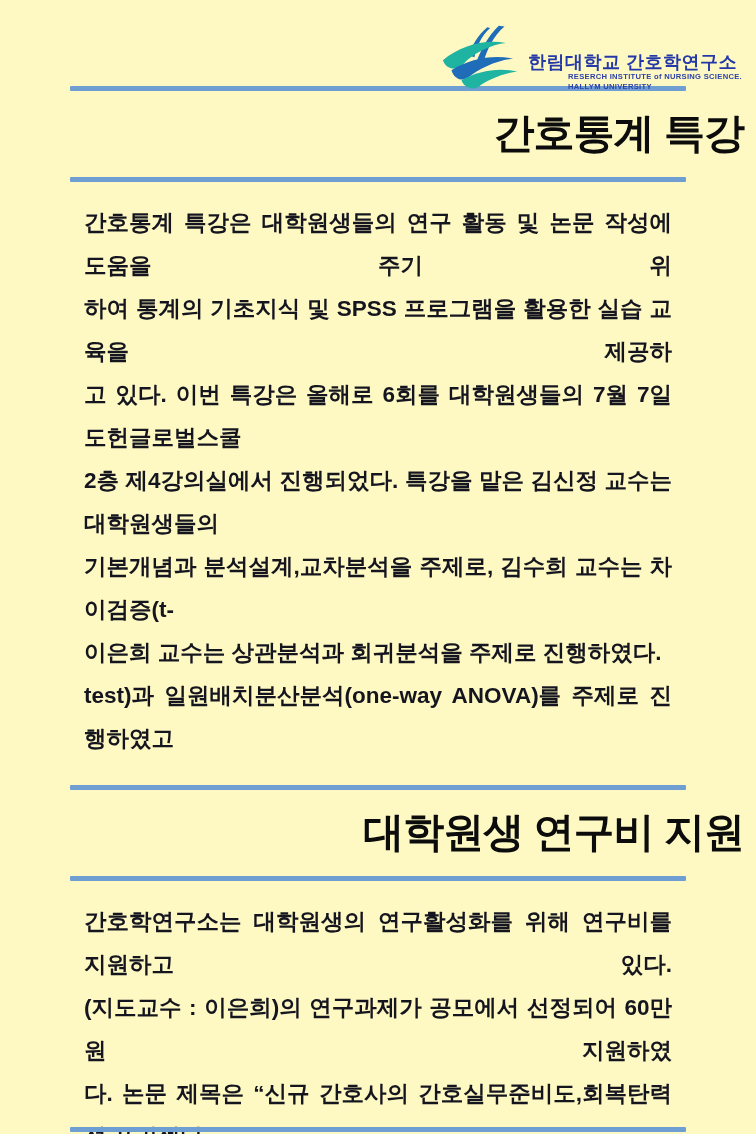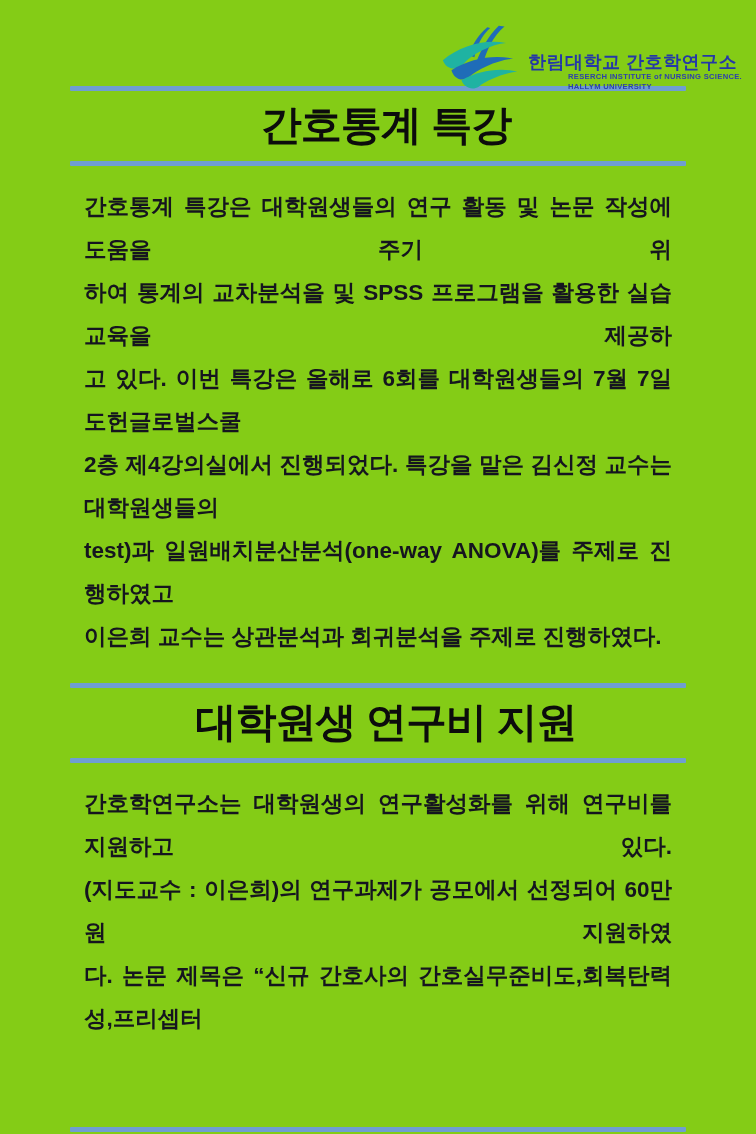--- a/index.html
+++ b/index.html
@@ -1,19 +1,19 @@
 <!DOCTYPE html>
 <html><head>
 <meta charset="utf-8">
 <style>
   html,body{margin:0;padding:0;background:#dfe9f5;}
   .page{
     position:relative;
     width:756px;height:1134px;
-    background:#84cc16;
+    background:#fef9c3;
     overflow:hidden;
     font-family:"Liberation Sans",sans-serif;
     color:#15151f;
   }
   
   .logo-row{
     display:flex;
     justify-content:flex-end;
     align-items:flex-start;
     padding:24px 14px 0 0;
@@ -29,22 +29,22 @@
     font-size:7.6px;font-weight:700;color:#2d41ab;letter-spacing:0.3px;line-height:9.5px;padding-left:40px;
   }
   
   .divider{
     width:616px;height:5px;margin:0 auto;
     background:#6f9ed2;border-radius:1px;
   }
   .divider.bottom{position:absolute;left:70px;bottom:2px;margin:0;}
   
   .sec-title{
-    margin:4px;padding:9px 0 11px 16px;
-    text-align:center;
+    margin:12px;padding:9px 0 11px 16px;
+    text-align:right;
     font-size:41px;line-height:42px;
     font-weight:800;color:#0c0c0c;
     letter-spacing:-1px;
   }
   
   .paragraph{
     width:588px;margin:8px auto;
     padding:11px 0 17px 0;
     font-size:22.5px;font-weight:600;
   }
@@ -79,25 +79,26 @@
   </header>
 
   <div class="spacer-sm"></div>
 
   <section>
     <div class="divider"></div>
     <h1 class="sec-title">간호통계 특강</h1>
     <div class="divider"></div>
     <div class="paragraph">
         <div class="pline">간호통계 특강은 대학원생들의 연구 활동 및 논문 작성에 도움을 주기 위</div>
-        <div class="pline">하여 통계의 교차분석을 및 SPSS 프로그램을 활용한 실습 교육을 제공하</div>
+        <div class="pline">하여 통계의 기초지식 및 SPSS 프로그램을 활용한 실습 교육을 제공하</div>
         <div class="pline">고 있다. 이번 특강은 올해로 6회를 대학원생들의 7월 7일 도헌글로벌스쿨</div>
         <div class="pline">2층 제4강의실에서 진행되었다. 특강을 맡은 김신정 교수는 대학원생들의</div>
+        <div class="pline">기본개념과 분석설계,교차분석을 주제로, 김수희 교수는 차이검증(t-</div>
+        <div class="pline last">이은희 교수는 상관분석과 회귀분석을 주제로 진행하였다.</div>
         <div class="pline">test)과 일원배치분산분석(one-way ANOVA)를 주제로 진행하였고</div>
-        <div class="pline last">이은희 교수는 상관분석과 회귀분석을 주제로 진행하였다.</div>
       </div>
   </section>
 
   <section>
     <div class="divider"></div>
     <h1 class="sec-title">대학원생 연구비 지원</h1>
     <div class="divider"></div>
     <div class="paragraph">
         <div class="pline">간호학연구소는 대학원생의 연구활성화를 위해 연구비를 지원하고 있다.</div>
         <div class="pline">(지도교수 : 이은희)의 연구과제가 공모에서 선정되어 60만원 지원하였</div>

